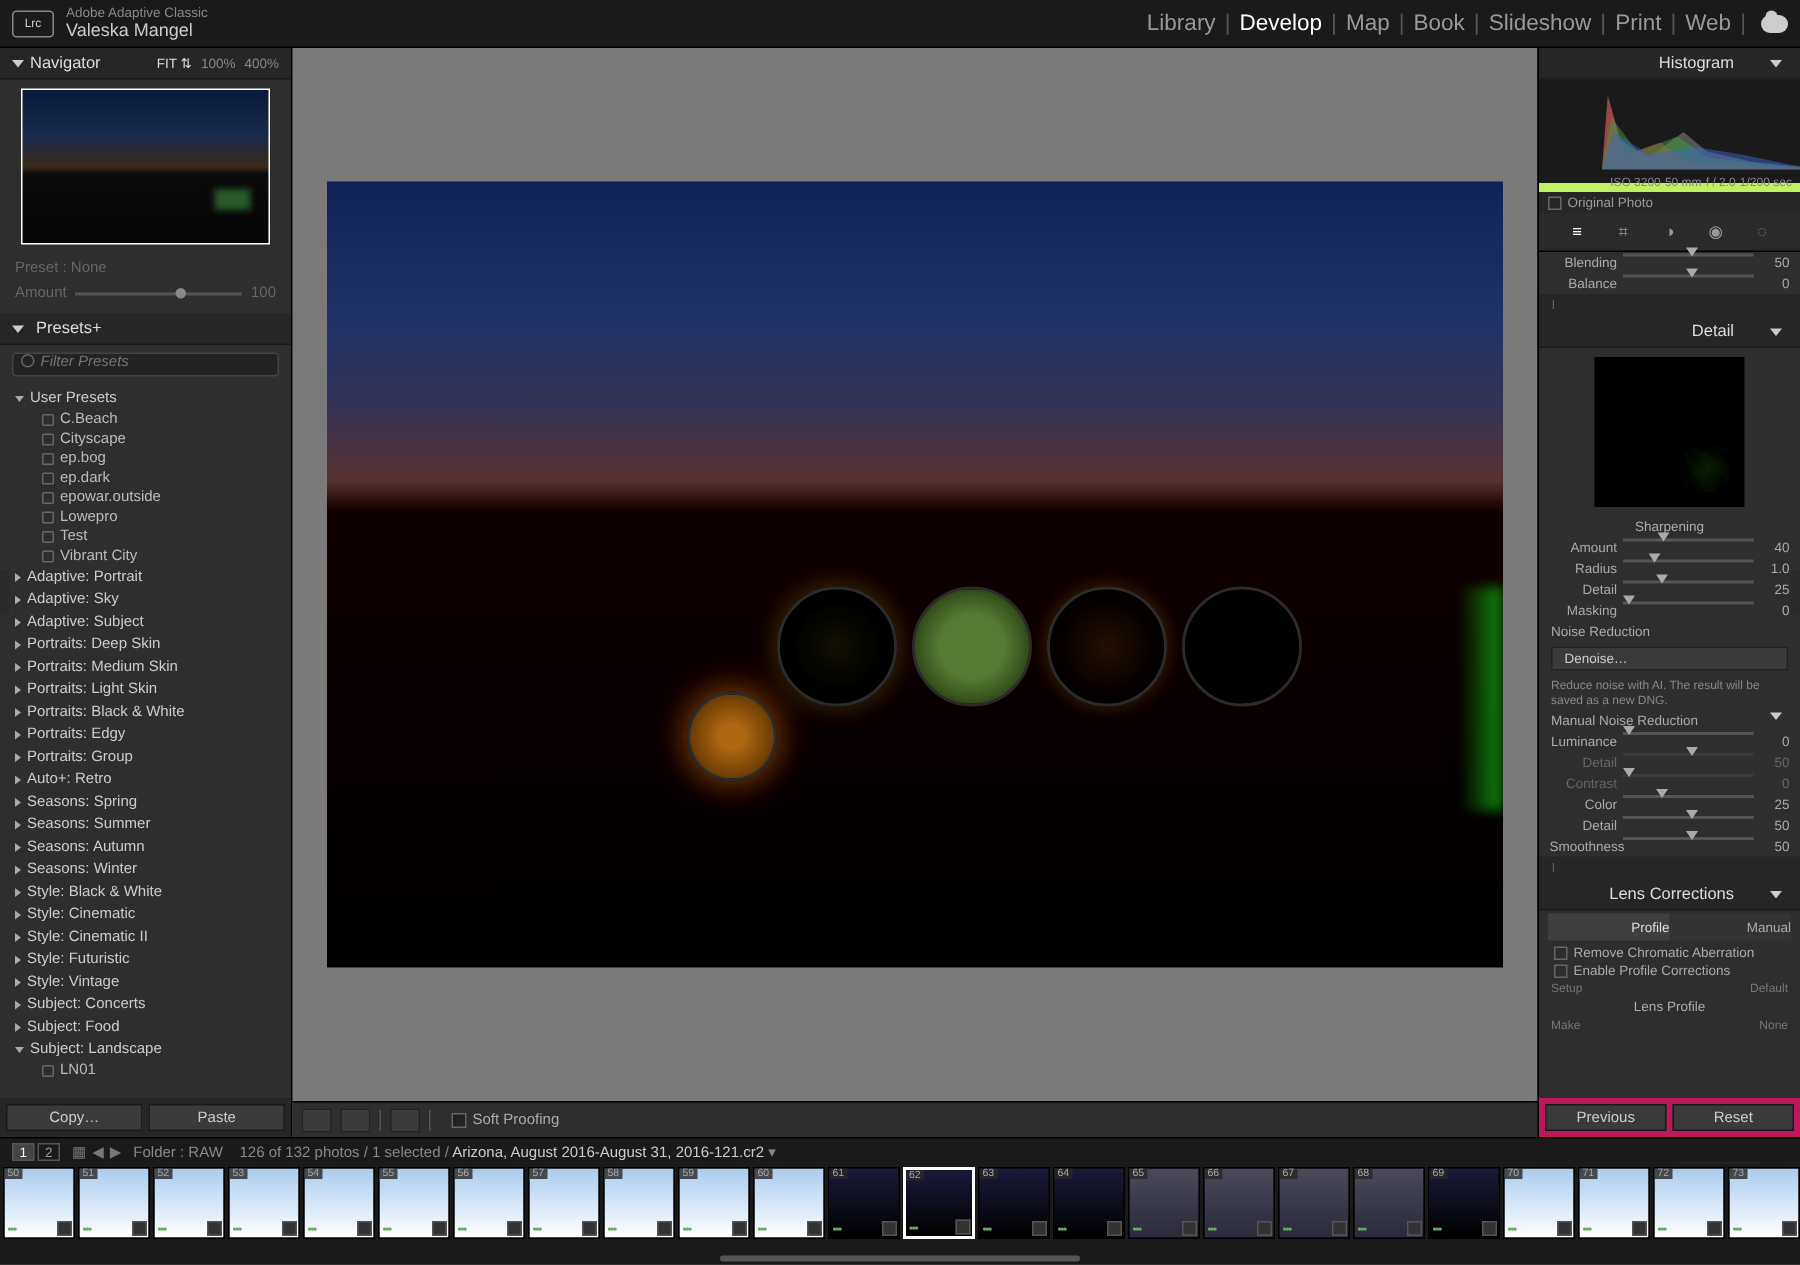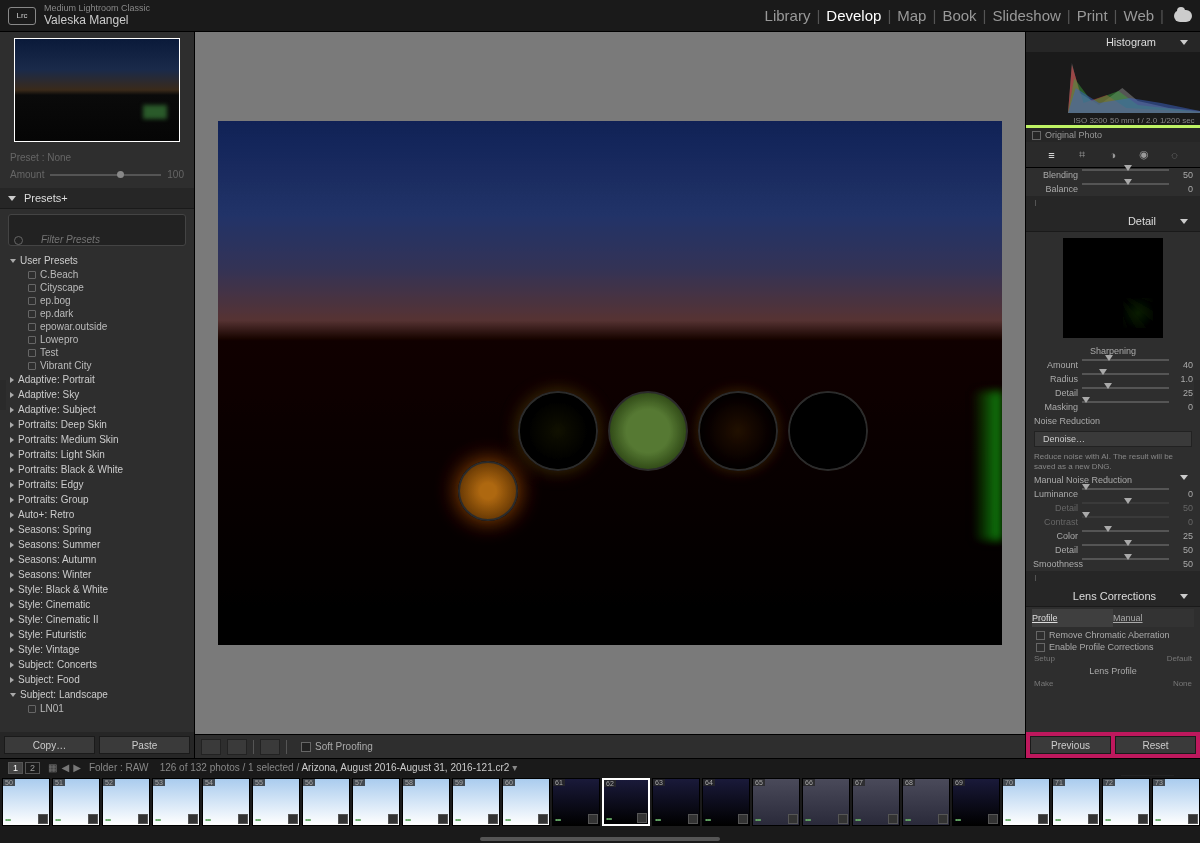--- a/index.html
+++ b/index.html
@@ -29,21 +29,21 @@
   .fit-opts { margin-left:auto; font-size:9px; color:#888; display:flex; gap:6px;}
   .fit-opts span:first-child { color:#ddd; }
 
   .nav-thumb { margin:6px 14px; border:1px solid #fff; height:104px; background:linear-gradient(to bottom, #0a1a3a 0%, #1a2a4a 30%, #3a2a1a 50%, #0a0a0a 55%, #050505 100%); position:relative; }
   .nav-thumb::after { content:""; position:absolute; right:12px; bottom:22px; width:24px; height:14px; background:#2a5a2a; filter:blur(2px); }
 
   .preset-row { padding:4px 10px; font-size:10px; color:#666; display:flex; justify-content:space-between;}
   .amount-row { padding:2px 10px 8px; display:flex; align-items:center; gap:6px; font-size:10px; color:#666;}
   .amount-row .track { flex:1; height:2px; background:#555; position:relative;}
   .amount-row .track::after { content:""; position:absolute; width:7px; height:7px; border-radius:50%; background:#888; top:-3px; left:60%;}
-  .search-presets { margin:5px 8px; height:32px; background:#222; border:1px solid #444; border-radius:3px; display:flex; align-items:flex-end; padding:0 5px; gap:18px;}
+  .search-presets { margin:5px 8px; height:16px; background:#222; border:1px solid #444; border-radius:3px; display:flex; align-items:flex-start; padding:0 5px; gap:4px;}
   .search-presets .mag { width:9px; height:9px; border:1px solid #666; border-radius:50%; position:relative;}
   .search-presets input { background:none; border:none; outline:none; color:#888; font-size:10px; flex:1; font-style:italic;}
 
   .preset-list { flex:1; overflow:hidden; padding:2px 0;}
   .preset-group { padding:1px 10px; font-size:10px; color:#ccc; display:flex; align-items:center; gap:4px; cursor:pointer; line-height:13px;}
   .preset-group .tri { width:0;height:0; border-top:3px solid transparent; border-bottom:3px solid transparent; border-left:4px solid #aaa;}
   .preset-group.open .tri { border-left:3px solid transparent; border-right:3px solid transparent; border-top:4px solid #aaa; border-bottom:none;}
   .preset-item { padding:0px 10px 0px 28px; font-size:10px; color:#bbb; display:flex; align-items:center; gap:4px; line-height:13px;}
   .preset-item .box { width:8px; height:8px; border:1px solid #666; border-radius:1px;}
 
@@ -60,21 +60,21 @@
   .g5 { width:60px; height:60px; left:240px; top:340px; background:radial-gradient(circle,#aa6a1a 20%,#4a2a0a); box-shadow:0 0 25px rgba(255,140,40,0.6);}
   .green-glow { position:absolute; right:0; top:270px; width:30px; height:150px; background:linear-gradient(to right,transparent,#1a8a1a); filter:blur(4px);}
 
   .center-toolbar { height:24px; background:#2e2e2e; display:flex; align-items:center; padding:0 6px; gap:6px; border-top:1px solid #000;}
   .tb-btn { width:20px; height:16px; background:#3a3a3a; border:1px solid #222; }
   .tb-sep { width:1px; height:14px; background:#555; }
   .soft-proof { display:flex; align-items:center; gap:4px; margin-left:8px; font-size:10px; color:#aaa;}
   .soft-proof .cb { width:10px; height:10px; border:1px solid #666; background:#222;}
 
   
-  .histogram { height:75px; margin:0; background:#1a1a1a; position:relative; border-bottom:3px solid #bef264;padding-left:42px;}
+  .histogram { height:75px; margin:0; background:#1a1a1a; position:relative; border-bottom:6px solid #bef264;padding-left:42px;}
   .histo-svg { width:100%; height:60px; }
   .histo-info { display:flex; justify-content:space-around; font-size:8px; color:#888; padding:1px 4px;}
   .orig-photo { padding:2px 6px; font-size:9px; color:#999; display:flex; align-items:center; gap:4px; background:#262626;}
   .orig-photo .cb { width:9px; height:9px; border:1px solid #666;}
 
   .tool-strip { height:26px; background:#2a2a2a; display:flex; align-items:center; justify-content:space-around; border-bottom:1px solid #000; padding:0 10px;}
   .tool-strip .tool { width:16px; height:16px; display:flex; align-items:center; justify-content:center; color:#999; cursor:pointer;}
   .tool-strip .tool.active { color:#fff; }
 
   .slider-row { display:flex; align-items:flex-start; padding:1px 7px; font-size:9px; color:#aaa; gap:4px; line-height:12px;}
@@ -86,21 +86,21 @@
   .slider-row .val { width:20px; text-align:right; }
   .section-sub { font-size:9px; color:#aaa; text-align:center; padding:2px 0;}
   .section-sub.left-txt { text-align:left; padding-left:8px;}
   .detail-thumb { width:100px; height:100px; margin:6px auto; background:repeating-conic-gradient(#2a2a1a 0deg 10deg,#1a1a0a 10deg 20deg); filter:contrast(1.5) brightness(0.4); position:relative;}
   .detail-thumb::after { content:""; position:absolute; right:10px; bottom:10px; width:30px; height:30px; background:radial-gradient(#3a5a2a,transparent);}
   .denoise-btn { margin:3px 8px; padding:2px 8px; background:#3a3a3a; border:1px solid #222; color:#ccc; font-size:9px; display:inline-block; cursor:pointer;}
   .small-note { font-size:8px; color:#888; padding:2px 8px; line-height:1.2;}
   .manual-row { display:flex; justify-content:space-between; padding:2px 8px; font-size:9px; color:#aaa;gap:34px;}
 
   .lens-tabs { display:flex; background:#333; height:18px; margin:2px 6px;}
-  .lens-tabs div { flex:1; text-align:left; font-size:9px; line-height:18px; color:#aaa; cursor:pointer;text-decoration:underline;}
+  .lens-tabs div { flex:1; text-align:right; font-size:9px; line-height:18px; color:#aaa; cursor:pointer;}
   .lens-tabs div.active { background:#3f3f3f; color:#ddd;}
   .check-row { display:flex; align-items:center; gap:4px; padding:1px 10px; font-size:9px; color:#aaa;}
   .check-row .cb { width:9px;height:9px;border:1px solid #666;}
   .prev-reset { display:flex; padding:4px; gap:4px; background:#be185d; margin-top:auto;}
   .prev-reset button { flex:1; height:18px; background:#3a3a3a; border:1px solid #1a1a1a; color:#ccc; font-size:10px; cursor:pointer;}
 
   .eye-toggle { padding:2px 6px; font-size:9px; color:#666; display:flex; justify-content:space-between; background:#262626;}
 
   
   .info-bar { height:18px; background:#1a1a1a; display:flex; align-items:center; padding:0 8px; font-size:10px; color:#999; gap:8px; border-top:1px solid #000;}
@@ -134,21 +134,21 @@
   .right-panel .panel-header { justify-content:flex-end; gap:20px;}
   .right-panel .panel-header .disclosure { order:2;}
   .dropdown-mini { font-size:8px; color:#777; padding:1px 8px; display:flex; justify-content:space-between;}
 </style>
 </head>
 <body>
 
 <div class="topbar">
   <div class="logo">Lrc</div>
   <div class="title-group">
-    <span class="app">Medium Lightroom Classic</span>
+    <span class="app">Adobe Adaptive Classic</span>
     <span class="user">Valeska Mangel</span>
   </div>
   <div class="modules" id="modules">
       <span>Library</span>
       <span class="sep">|</span>
       <span class="active">Develop</span>
       <span class="sep">|</span>
       <span>Map</span>
       <span class="sep">|</span>
       <span>Book</span>
@@ -159,20 +159,29 @@
       <span class="sep">|</span>
       <span>Web</span>
       <span class="sep">|</span>
       <span class="cloud"></span>
     </div>
 </div>
 
 <div class="workspace">
 
   <div class="left-panel">
+    <div class="panel-header">
+      <span class="disclosure left"></span>
+      <span>Navigator</span>
+      <div class="fit-opts" id="fit-opts">
+          <span>FIT ⇅</span>
+          <span>100%</span>
+          <span>400%</span>
+        </div>
+    </div>
     <div class="nav-thumb"></div>
 
     <div class="preset-row">
       <span>Preset : None</span>
     </div>
     <div class="amount-row">
       <span>Amount</span>
       <div class="track"></div>
       <span>100</span>
     </div>

